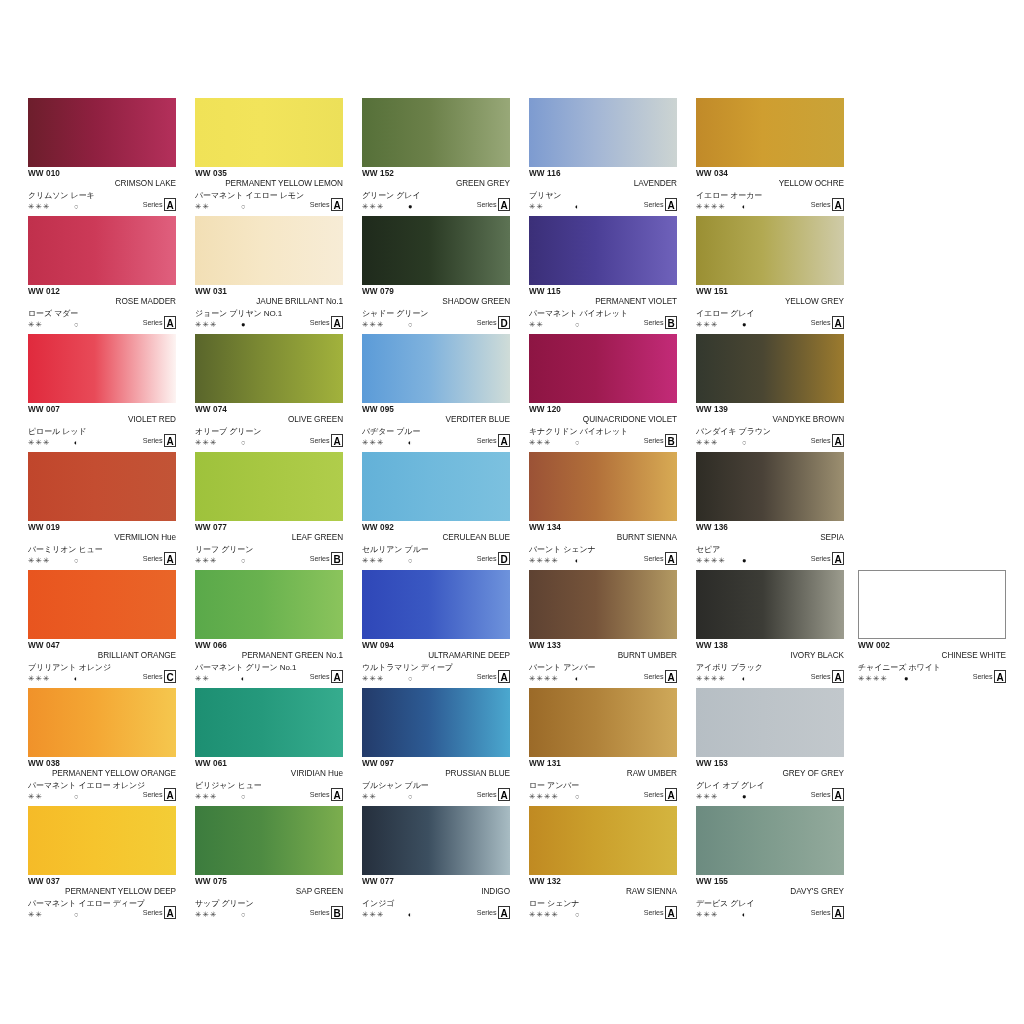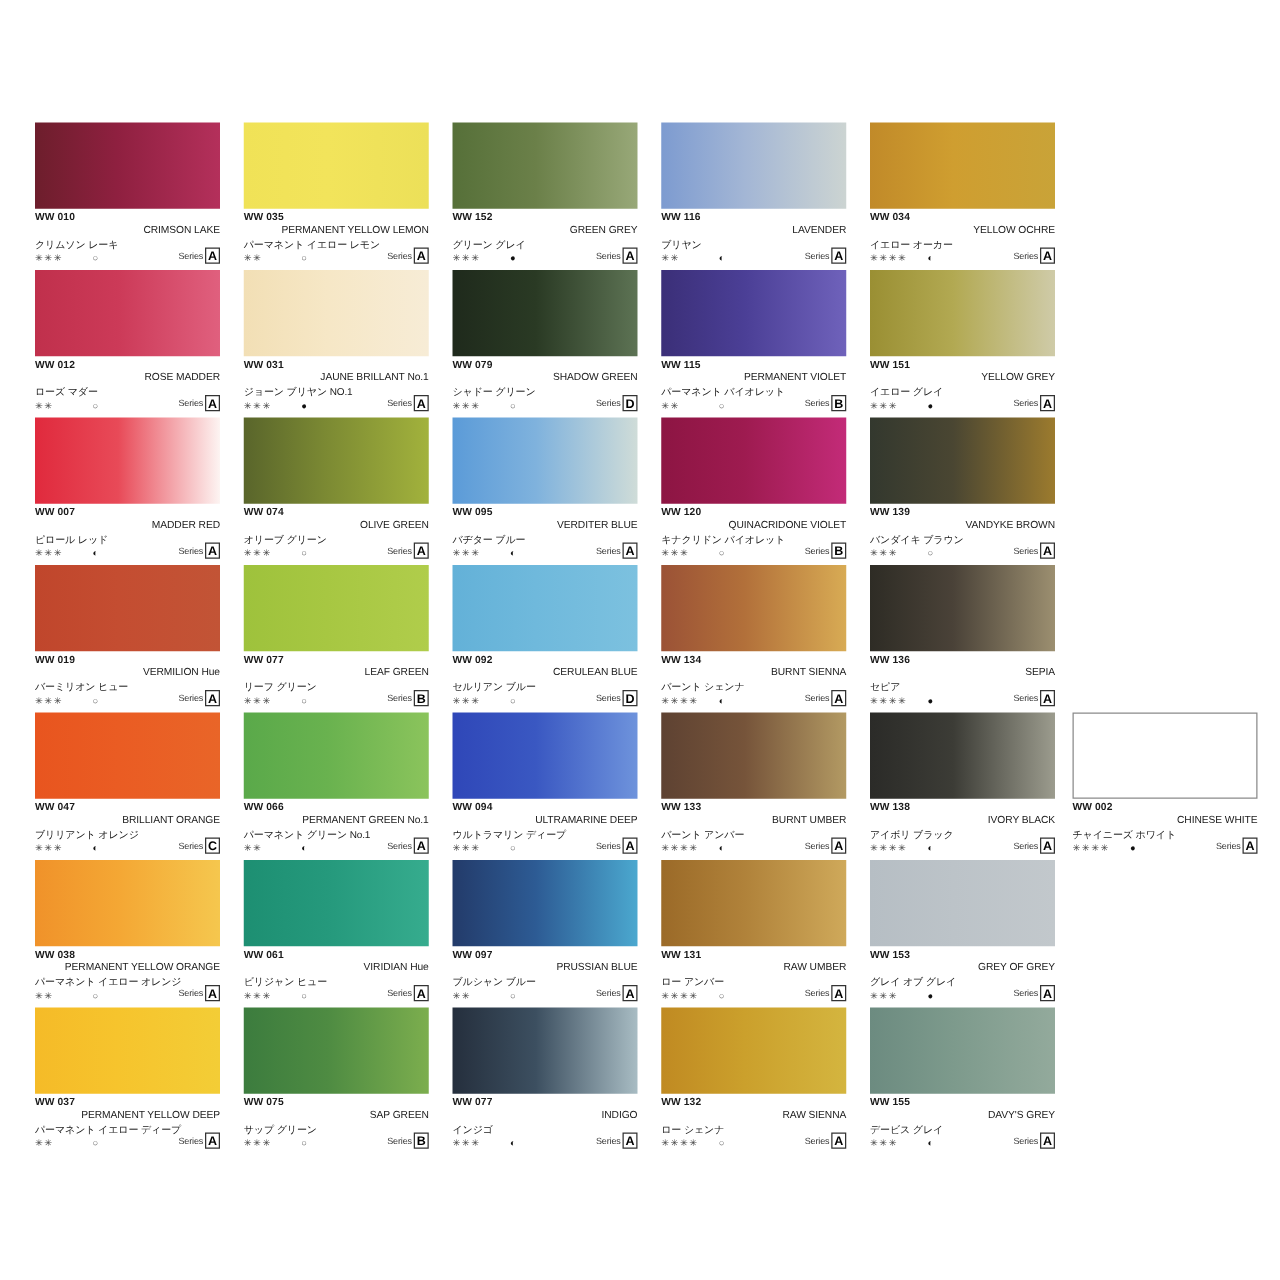--- a/index.html
+++ b/index.html
@@ -308,21 +308,21 @@
               </span>
             </div>
           </div>
         </div>
       </div>
       <div class="row">
         <div class="cell">
           <div class="swatch" style="background: linear-gradient(to right, rgb(224, 42, 61) 0%, rgb(232, 74, 88) 45%, rgb(253, 244, 242) 100%);"></div>
           <div class="info">
             <div class="code">WW 007</div>
-            <div class="ename">MADDER RED</div>
+            <div class="ename">VIOLET RED</div>
             <div class="jname">ピロール レッド</div>
             <div class="markrow">
               <span class="stars">✳✳✳</span>
               <span class="trans">◐</span>
               <span class="series">
                 <span class="series-label">Series</span>
                 <span class="series-box">A</span>
               </span>
             </div>
           </div>

